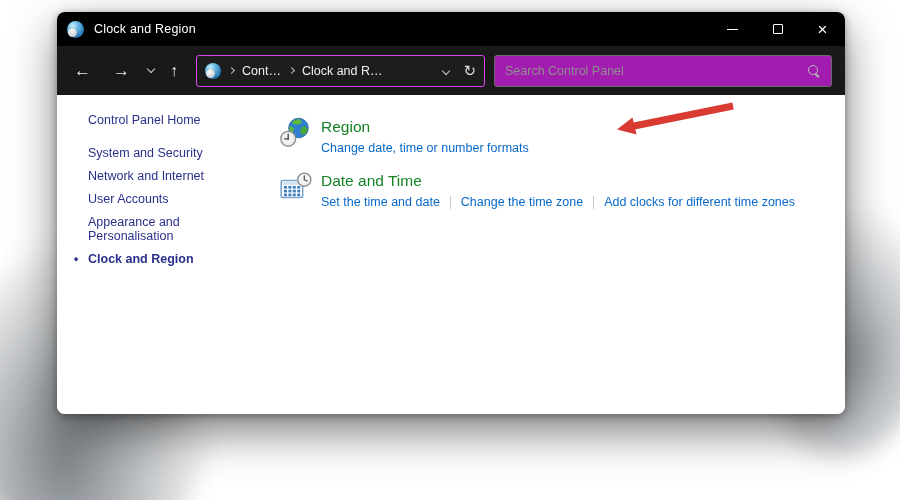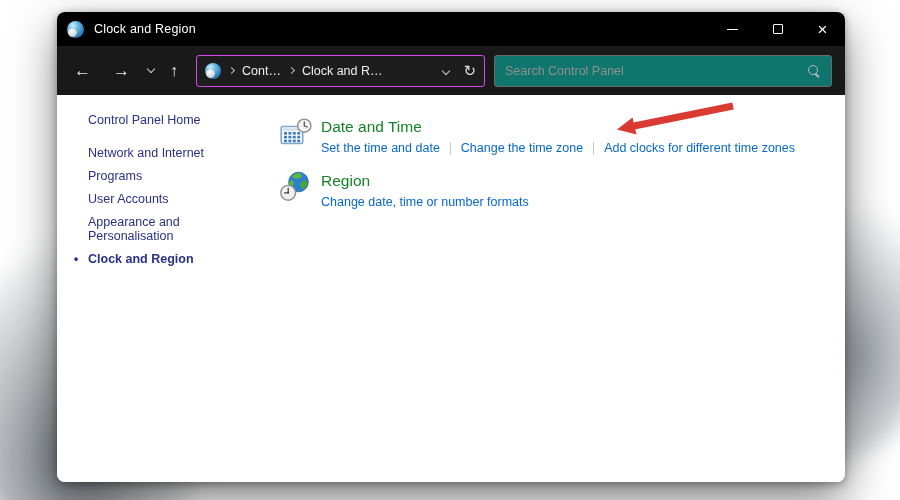--- a/index.html
+++ b/index.html
@@ -17,21 +17,21 @@
     filter: blur(10px); pointer-events: none;
   }
   .tree-a { left: -40px; bottom: -60px; width: 260px; height: 330px;
     background: radial-gradient(ellipse at 40% 70%, rgba(20,30,40,.55), rgba(20,30,40,0) 70%); }
   .tree-b { right: -30px; bottom: 40px; width: 180px; height: 260px;
     background: radial-gradient(ellipse at 60% 60%, rgba(30,42,55,.45), rgba(30,42,55,0) 70%); }
   .tree-c { left: 90px; top: 140px; width: 120px; height: 300px;
     background: radial-gradient(ellipse at 50% 50%, rgba(35,45,58,.35), rgba(35,45,58,0) 70%); }
 
   .window {
-    position: absolute; left: 57px; top: 12px; width: 788px; height: 470px;
+    position: absolute; left: 57px; top: 12px; width: 788px; height: 402px;
     border-radius: 8px; overflow: hidden;
     box-shadow: 0 18px 45px rgba(0,0,0,.5), 0 2px 8px rgba(0,0,0,.35);
     background: #fff;
     display: flex; flex-direction: column;
   }
 
   
   .titlebar {
     height: 34px; background: #000; flex: 0 0 34px;
     display: flex; align-items: center; padding-left: 10px;
@@ -80,21 +80,21 @@
     display: flex; align-items: center; padding: 0 8px;
     font-size: 12.5px; color: #f0f0f0;
   }
   .addressbar .ball-icon { width: 16px; height: 16px; flex-basis: 16px; }
   .crumb-label { white-space: nowrap; }
   .addr-chev { margin-left: auto; margin-right: 14px; margin-bottom: 1px; }
   .addr-chev .chev { margin: 0; }
   .refresh { font-size: 15px; color: #dedede; }
   .searchbox {
     height: 32px; flex: 1 1 auto; margin-left: 9px;
-    border: 1px solid #6a6a6a; border-radius: 3px; background: #0f766e;
+    border: 1px solid #6a6a6a; border-radius: 3px; background: #a21caf;
     display: flex; align-items: center; padding: 0 10px;
   }
   .searchbox input {
     flex: 1; background: transparent; border: none; outline: none;
     color: #e8e8e8; font-size: 12.5px; font-family: inherit;
   }
   .searchbox input::placeholder { color: #8f8f8f; }
   .mag-icon { width: 14px; height: 14px; position: relative; flex: 0 0 14px; }
   .mag-icon::before {
     content: ""; position: absolute; left: 1px; top: 1px; width: 8px; height: 8px;
@@ -169,31 +169,50 @@
     <div class="searchbox">
       <input type="text" placeholder="Search Control Panel" style="">
       <span class="mag-icon"></span>
     </div>
   </div>
 
   <div class="content">
 
     <div class="sidebar">
       <div class="side-item home">Control Panel Home</div>
+      <div class="side-item">System and Security</div>
       <div class="side-item">Network and Internet</div>
-      <div class="side-item">Programs</div>
       <div class="side-item">User Accounts</div>
       <div class="side-item">Appearance and Personalisation</div>
       <div class="side-item active">
         <span class="bullet">•</span>
         <span>Clock and Region</span>
       </div>
     </div>
 
     <div class="main">
+
+      <div class="section">
+        <svg class="section-icon" viewBox="0 0 32 32">
+          <circle cx="18.5" cy="11" r="9.8" fill="#2e7fd0"></circle>
+          <path d="M12 4.5 q4-3 8.5-2 l1.5 3 -4 2.5 -5-1 z" fill="#5cb83e"></path>
+          <path d="M24.5 9 l3.5 2.5 -1.5 5 -4 1.5 -2.5-3.5 1.5-4 z" fill="#4aa636"></path>
+          <path d="M10.5 9 l3.5 2 -1 4 -3.5.5 -.8-3.5 z" fill="#5cb83e"></path>
+          <circle cx="18.5" cy="11" r="9.8" fill="none" stroke="#1d5f9e" stroke-width="0.8"></circle>
+          <circle cx="8.2" cy="21.8" r="7.4" fill="#f0f0f0" stroke="#909090" stroke-width="1.4"></circle>
+          <path d="M8.2 17.2 v4.6 h-3.6" fill="none" stroke="#444" stroke-width="1.3" stroke-linecap="round"></path>
+          <circle cx="8.2" cy="21.8" r="0.9" fill="#444"></circle>
+        </svg>
+        <div class="section-body">
+          <div class="section-title">Region</div>
+          <div class="links-row">
+            <span class="task-link">Change date, time or number formats</span>
+          </div>
+        </div>
+      </div>
 
       <div class="section">
         <svg class="section-icon" viewBox="0 0 32 32">
           <rect x="1.2" y="9.5" width="21.5" height="17" rx="1.5" fill="#fdfdfd" stroke="#7ba7cf" stroke-width="1.6"></rect>
           <rect x="2.8" y="11.2" width="18.3" height="2.6" fill="#cfe0f0"></rect>
           <g fill="#3e7fc1">
             <rect x="4" y="15" width="3" height="2.6"></rect>
               <rect x="8.4" y="15" width="3" height="2.6"></rect>
               <rect x="12.8" y="15" width="3" height="2.6"></rect>
               <rect x="17.2" y="15" width="3" height="2.6"></rect>
@@ -214,39 +233,20 @@
           <div class="links-row">
             <span class="task-link">Set the time and date</span>
             <span class="vsep"></span>
             <span class="task-link">Change the time zone</span>
             <span class="vsep"></span>
             <span class="task-link">Add clocks for different time zones</span>
           </div>
         </div>
       </div>
 
-      <div class="section">
-        <svg class="section-icon" viewBox="0 0 32 32">
-          <circle cx="18.5" cy="11" r="9.8" fill="#2e7fd0"></circle>
-          <path d="M12 4.5 q4-3 8.5-2 l1.5 3 -4 2.5 -5-1 z" fill="#5cb83e"></path>
-          <path d="M24.5 9 l3.5 2.5 -1.5 5 -4 1.5 -2.5-3.5 1.5-4 z" fill="#4aa636"></path>
-          <path d="M10.5 9 l3.5 2 -1 4 -3.5.5 -.8-3.5 z" fill="#5cb83e"></path>
-          <circle cx="18.5" cy="11" r="9.8" fill="none" stroke="#1d5f9e" stroke-width="0.8"></circle>
-          <circle cx="8.2" cy="21.8" r="7.4" fill="#f0f0f0" stroke="#909090" stroke-width="1.4"></circle>
-          <path d="M8.2 17.2 v4.6 h-3.6" fill="none" stroke="#444" stroke-width="1.3" stroke-linecap="round"></path>
-          <circle cx="8.2" cy="21.8" r="0.9" fill="#444"></circle>
-        </svg>
-        <div class="section-body">
-          <div class="section-title">Region</div>
-          <div class="links-row">
-            <span class="task-link">Change date, time or number formats</span>
-          </div>
-        </div>
-      </div>
-
       <svg class="anno-arrow" viewBox="0 0 190 50">
         <line x1="180" y1="16" x2="81" y2="36" stroke="#d93a32" stroke-width="7"></line>
         <polygon points="64,39.5 79.5,27.5 83.5,44.5" fill="#d93a32"></polygon>
       </svg>
 
     </div>
   </div>
 </div>
 
 </body></html>

